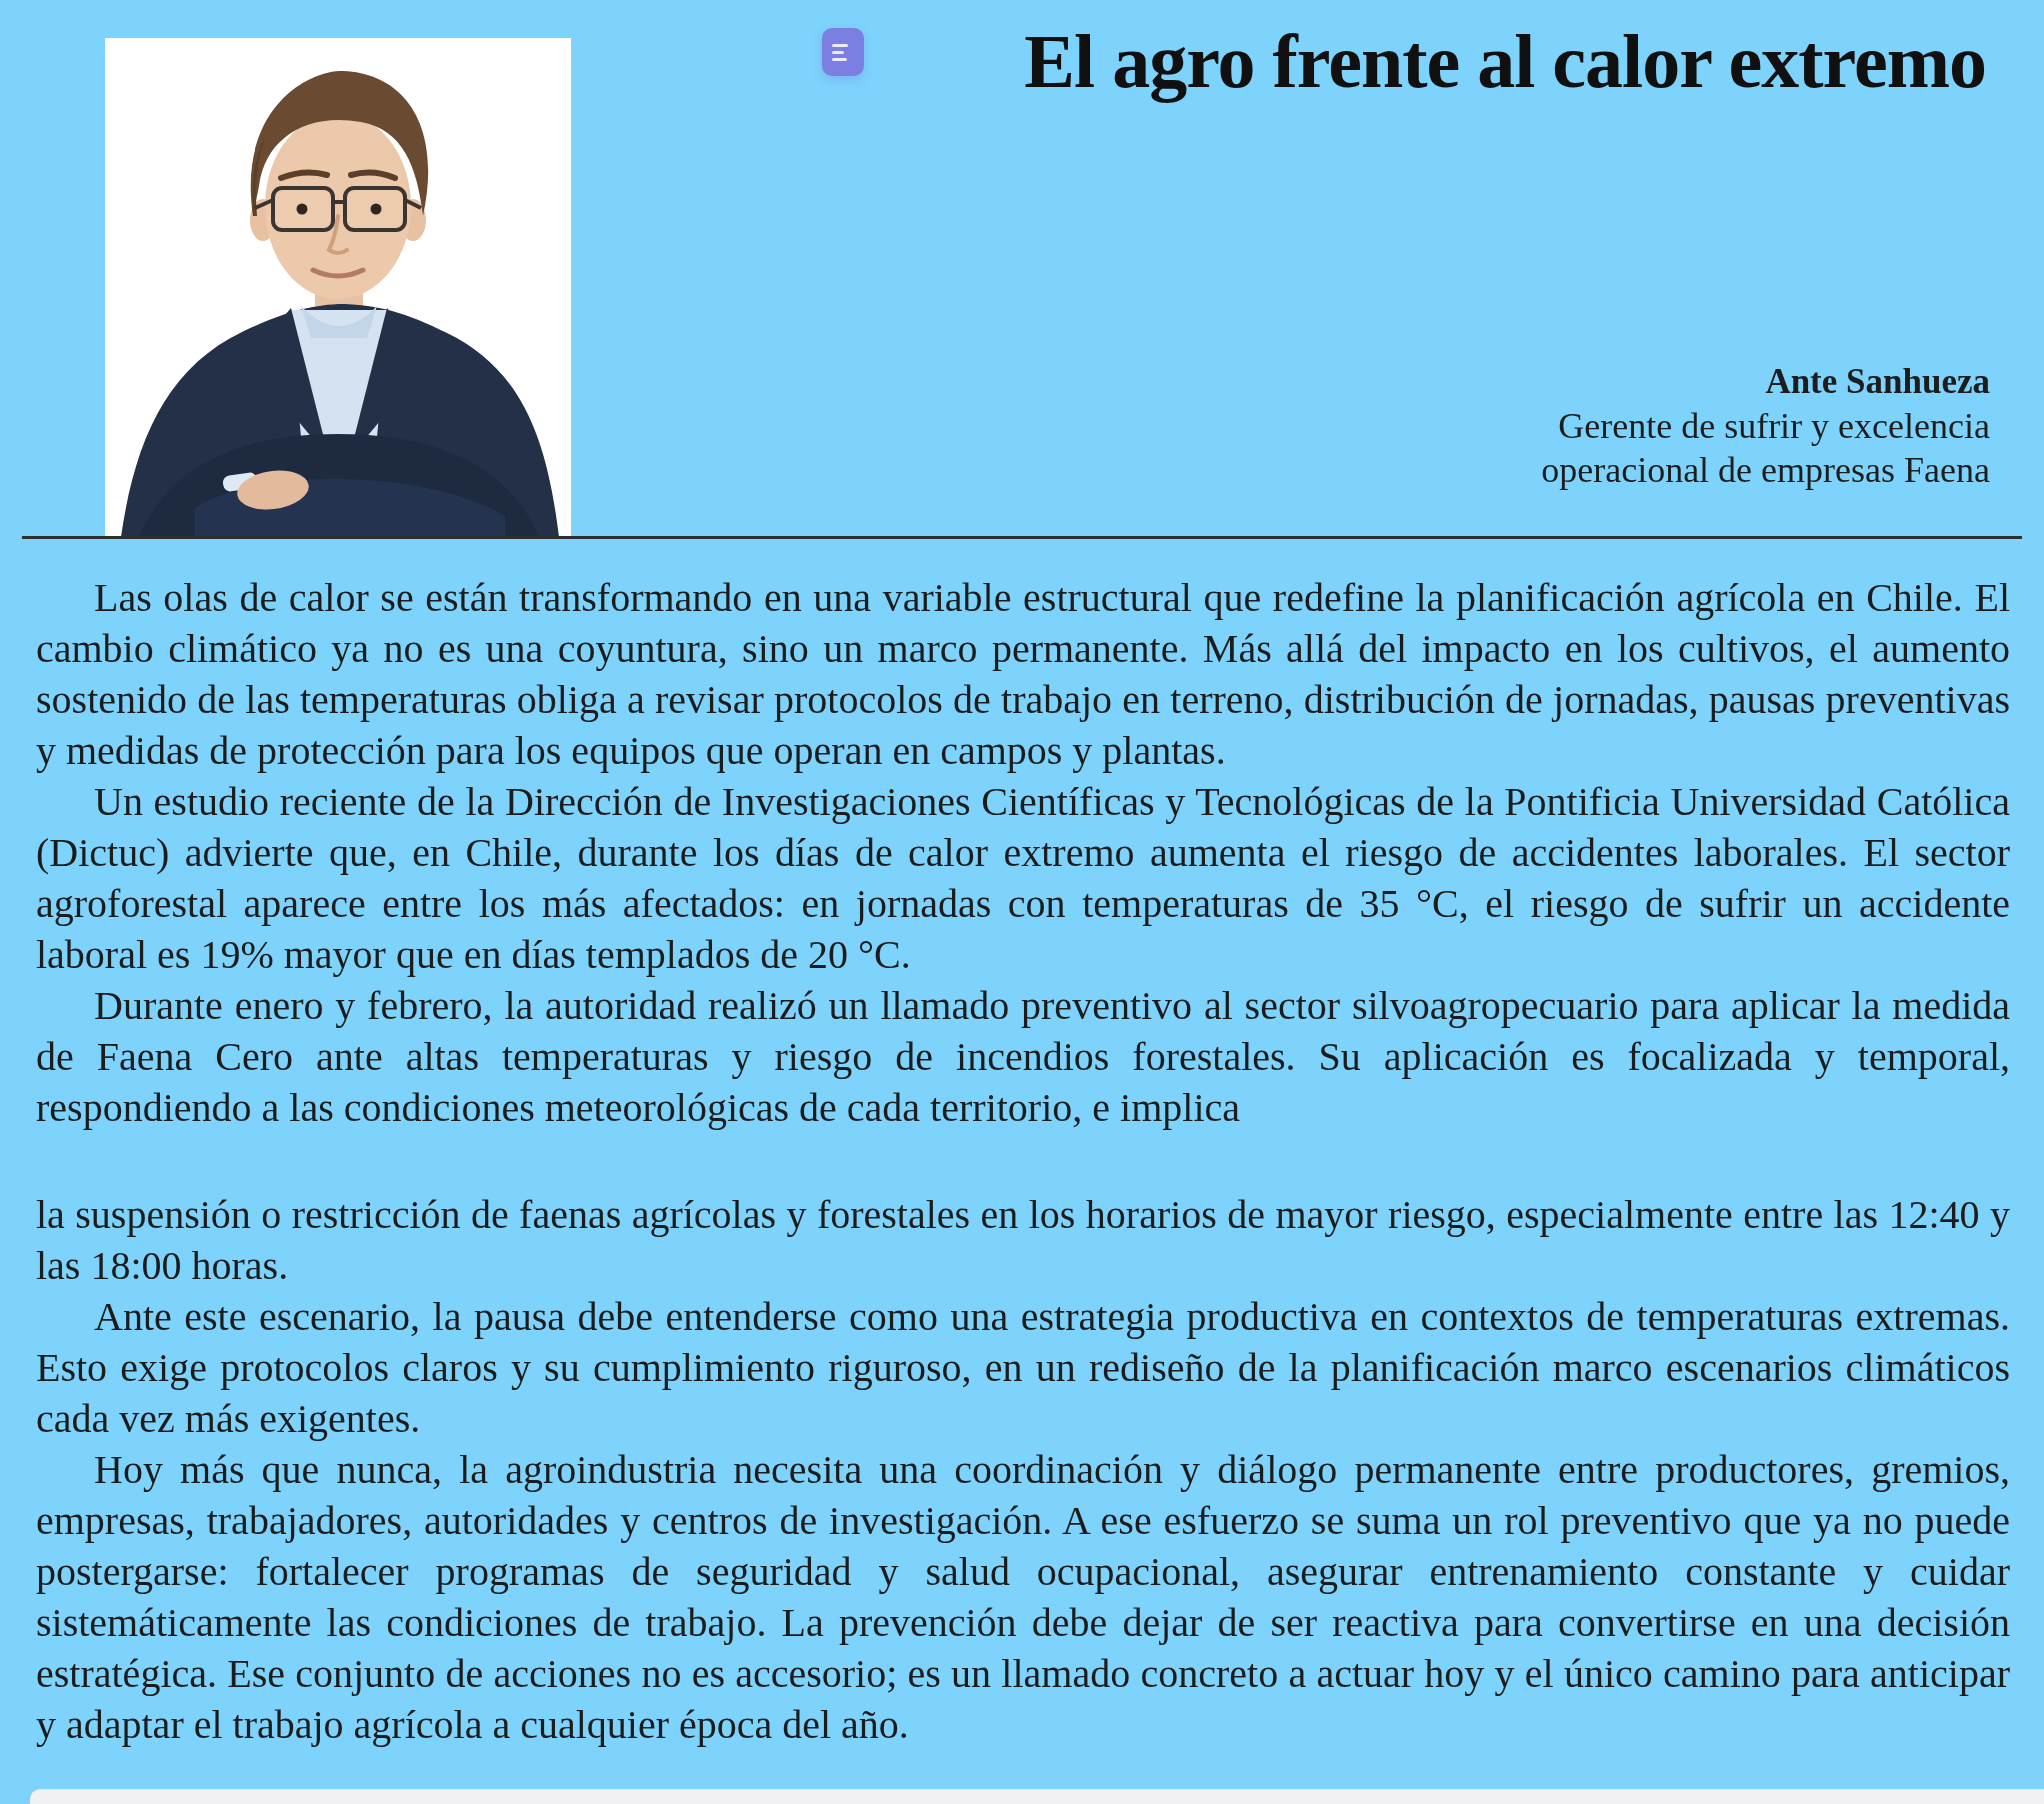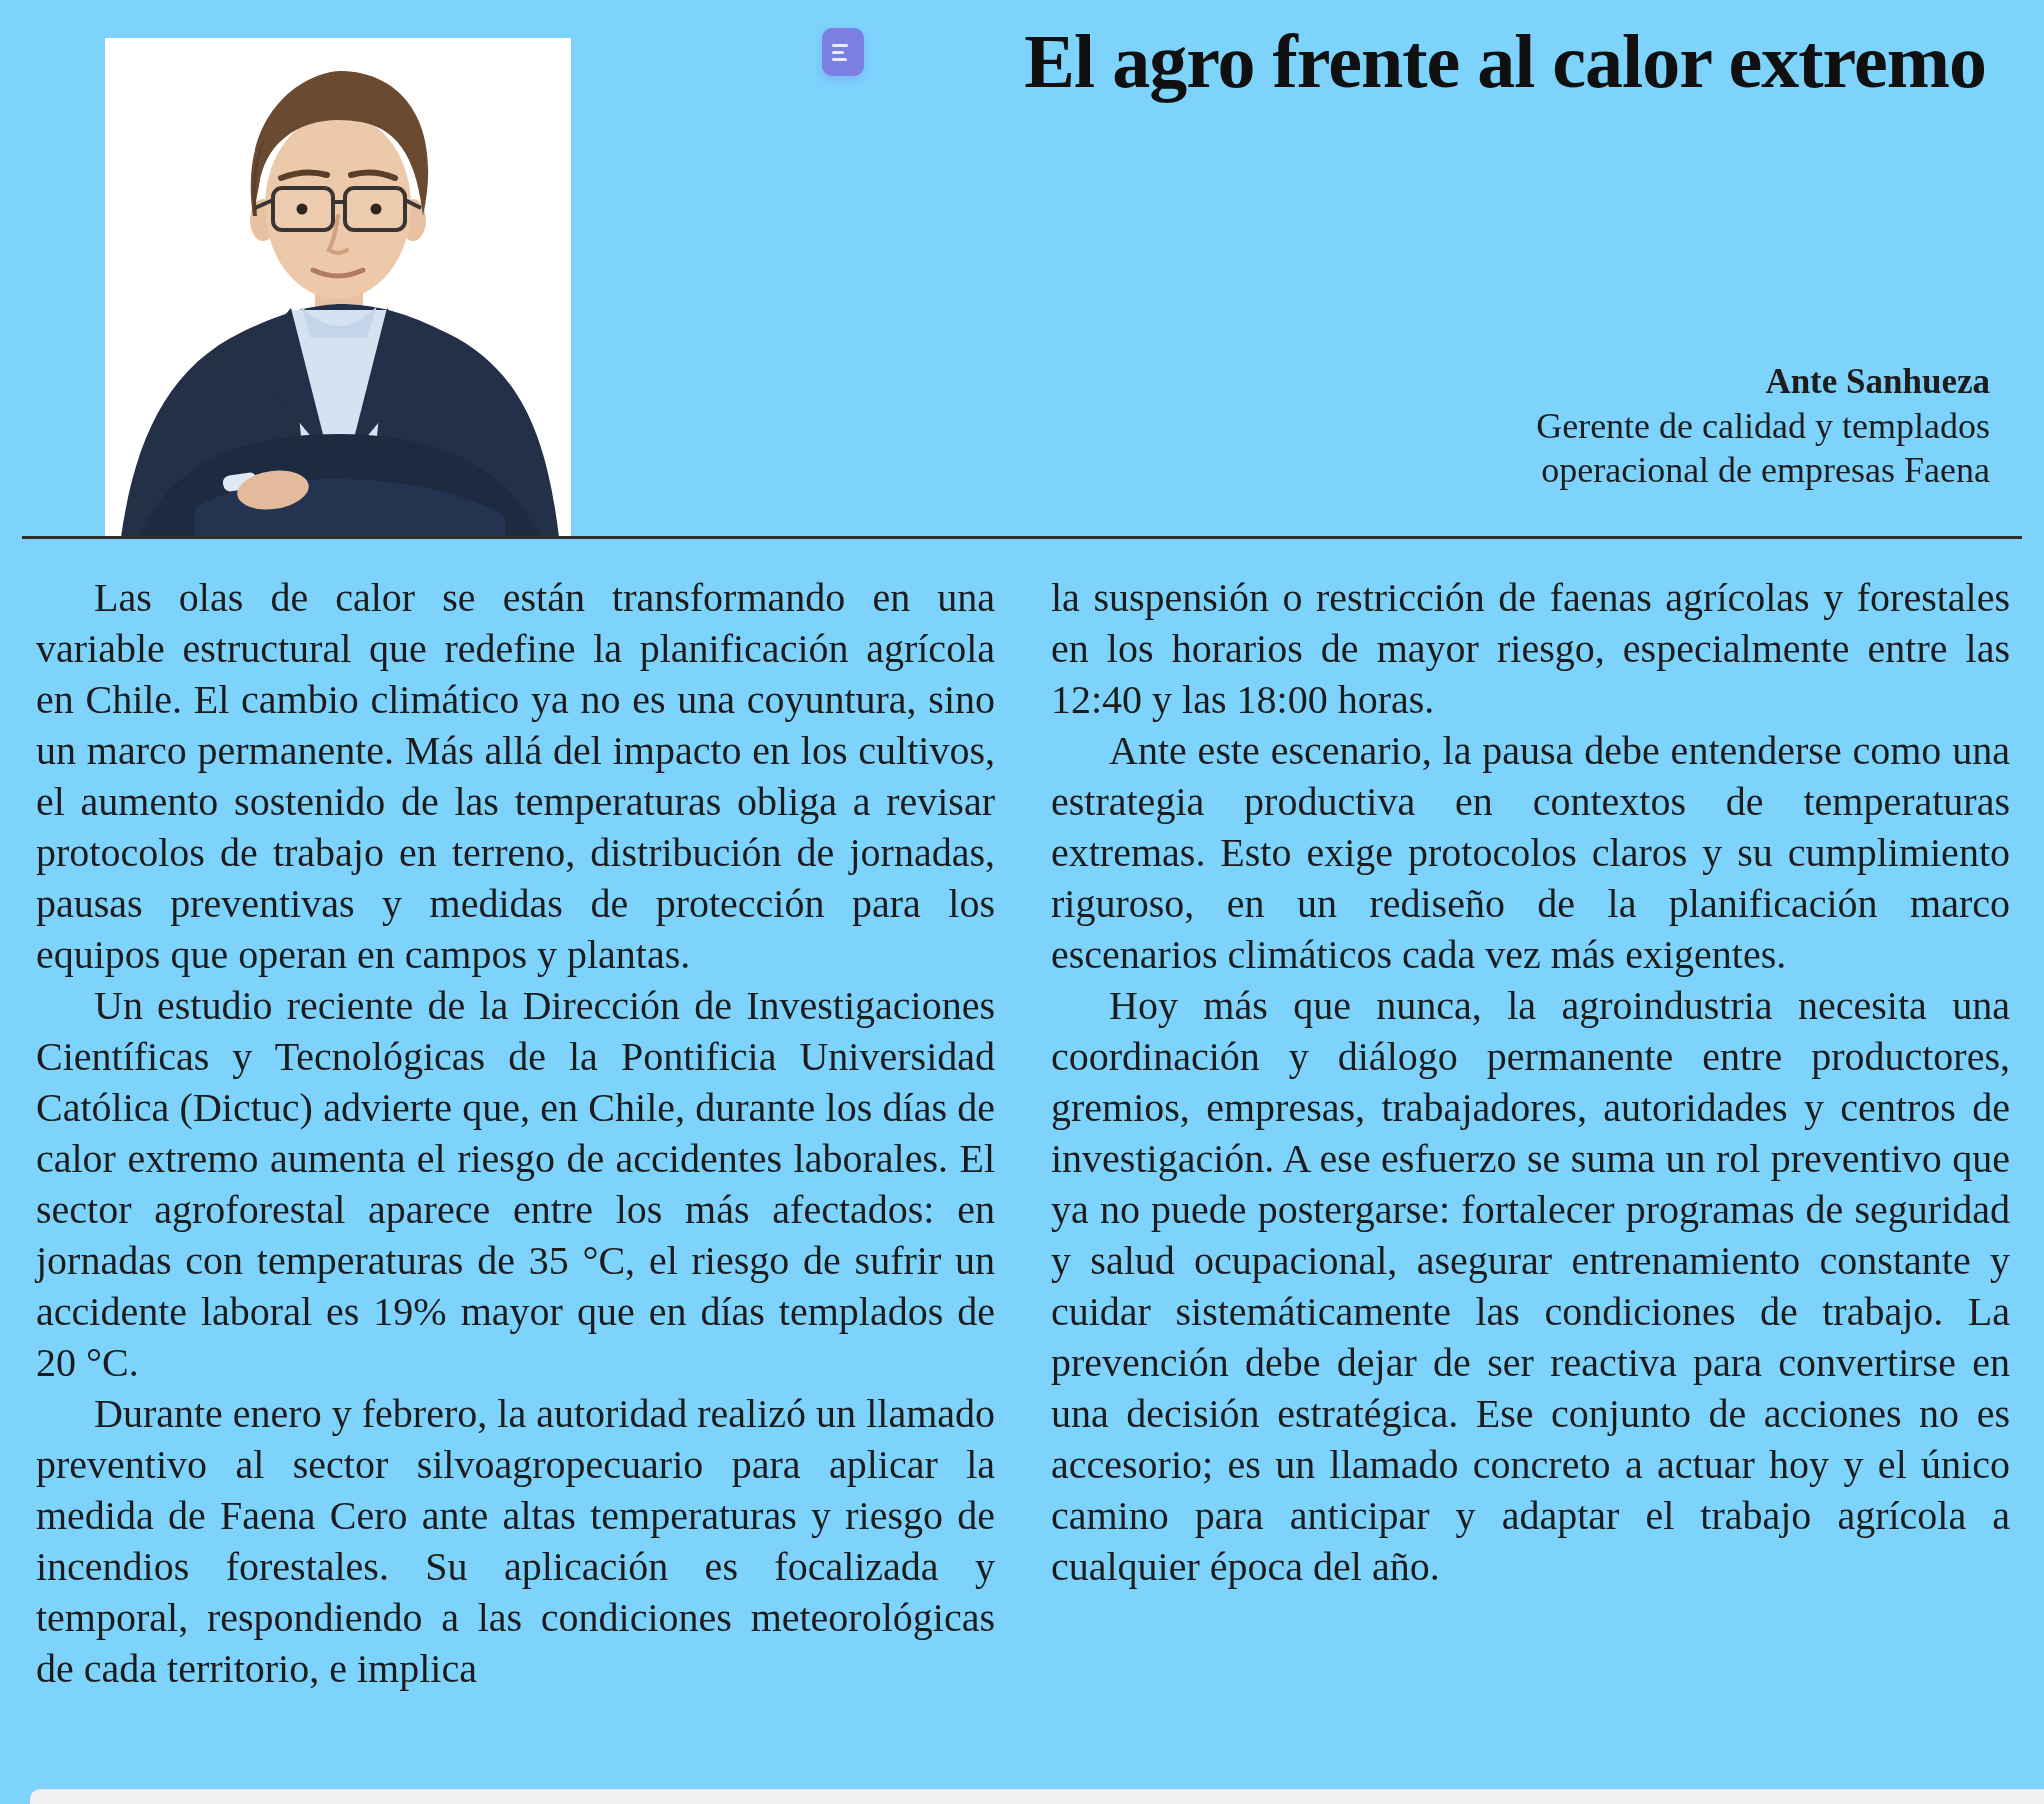--- a/index.html
+++ b/index.html
@@ -92,20 +92,21 @@
   }
 
   
   .columns {
     position: absolute;
     top: 572px;
     left: 36px;
     right: 34px;
     display: flex;
     gap: 56px;
+    flex-direction: column;
   }
   .col {
     flex: 1 1 0;
     min-width: 0;
   }
   .col p {
     margin: 0;
     font-size: 40px;
     line-height: 51px;
     text-align: justify;
@@ -181,21 +182,21 @@
   <div class="note-icon">
     <span class="bar"></span>
     <span class="bar"></span>
     <span class="bar"></span>
   </div>
 
   <h1 class="headline">El agro frente al calor extremo</h1>
 
   <div class="byline">
     <div class="author-name">Ante Sanhueza</div>
-    <div class="author-role">Gerente de calidad y templados</div>
+    <div class="author-role">Gerente de sufrir y excelencia</div>
     <div class="author-role">operacional de empresas Faena</div>
   </div>
 
   <div class="rule"></div>
 
   <div class="columns">
     <div class="col">
       <p class="indent">Las olas de calor se están transformando en una variable estructural que redefine la planificación agrícola en Chile. El cambio climático ya no es una coyuntura, sino un marco permanente. Más allá del impacto en los cultivos, el aumento sostenido de las temperaturas obliga a revisar protocolos de trabajo en terreno, distribución de jornadas, pausas preventivas y medidas de protección para los equipos que operan en campos y plantas.</p>
       <p class="indent">Un estudio reciente de la Dirección de Investigaciones Científicas y Tecnológicas de la Pontificia Universidad Católica (Dictuc) advierte que, en Chile, durante los días de calor extremo aumenta el riesgo de accidentes laborales. El sector agroforestal aparece entre los más afectados: en jornadas con temperaturas de 35 °C, el riesgo de sufrir un accidente laboral es 19% mayor que en días templados de 20 °C.</p>
       <p class="indent">Durante enero y febrero, la autoridad realizó un llamado preventivo al sector silvoagropecuario para aplicar la medida de Faena Cero ante altas temperaturas y riesgo de incendios forestales. Su aplicación es focalizada y temporal, respondiendo a las condiciones meteorológicas de cada territorio, e implica</p>

